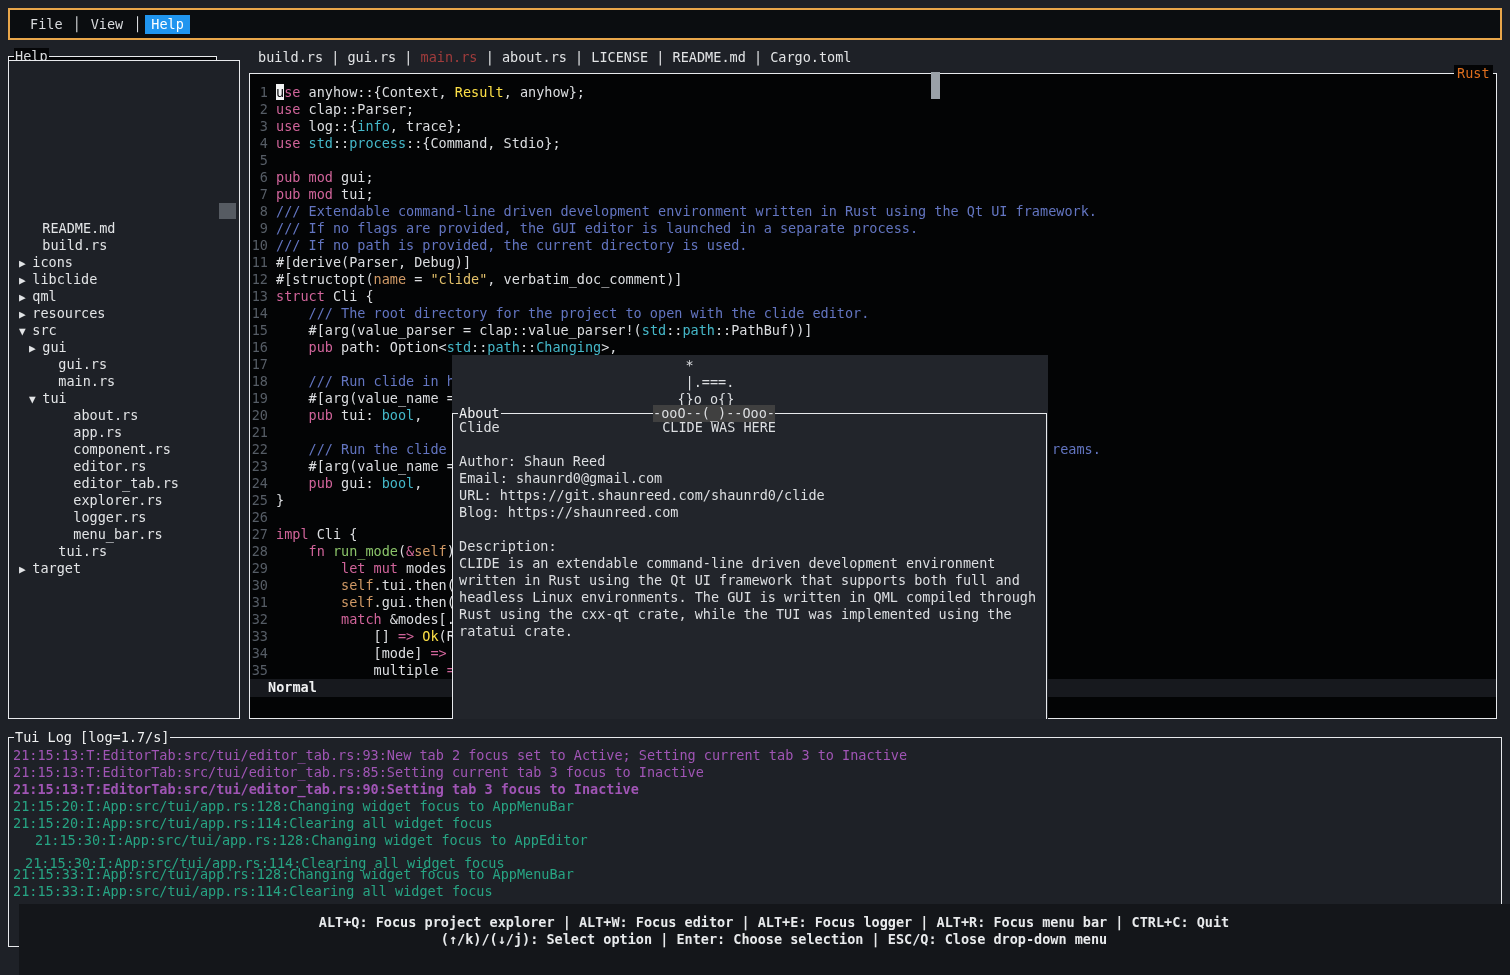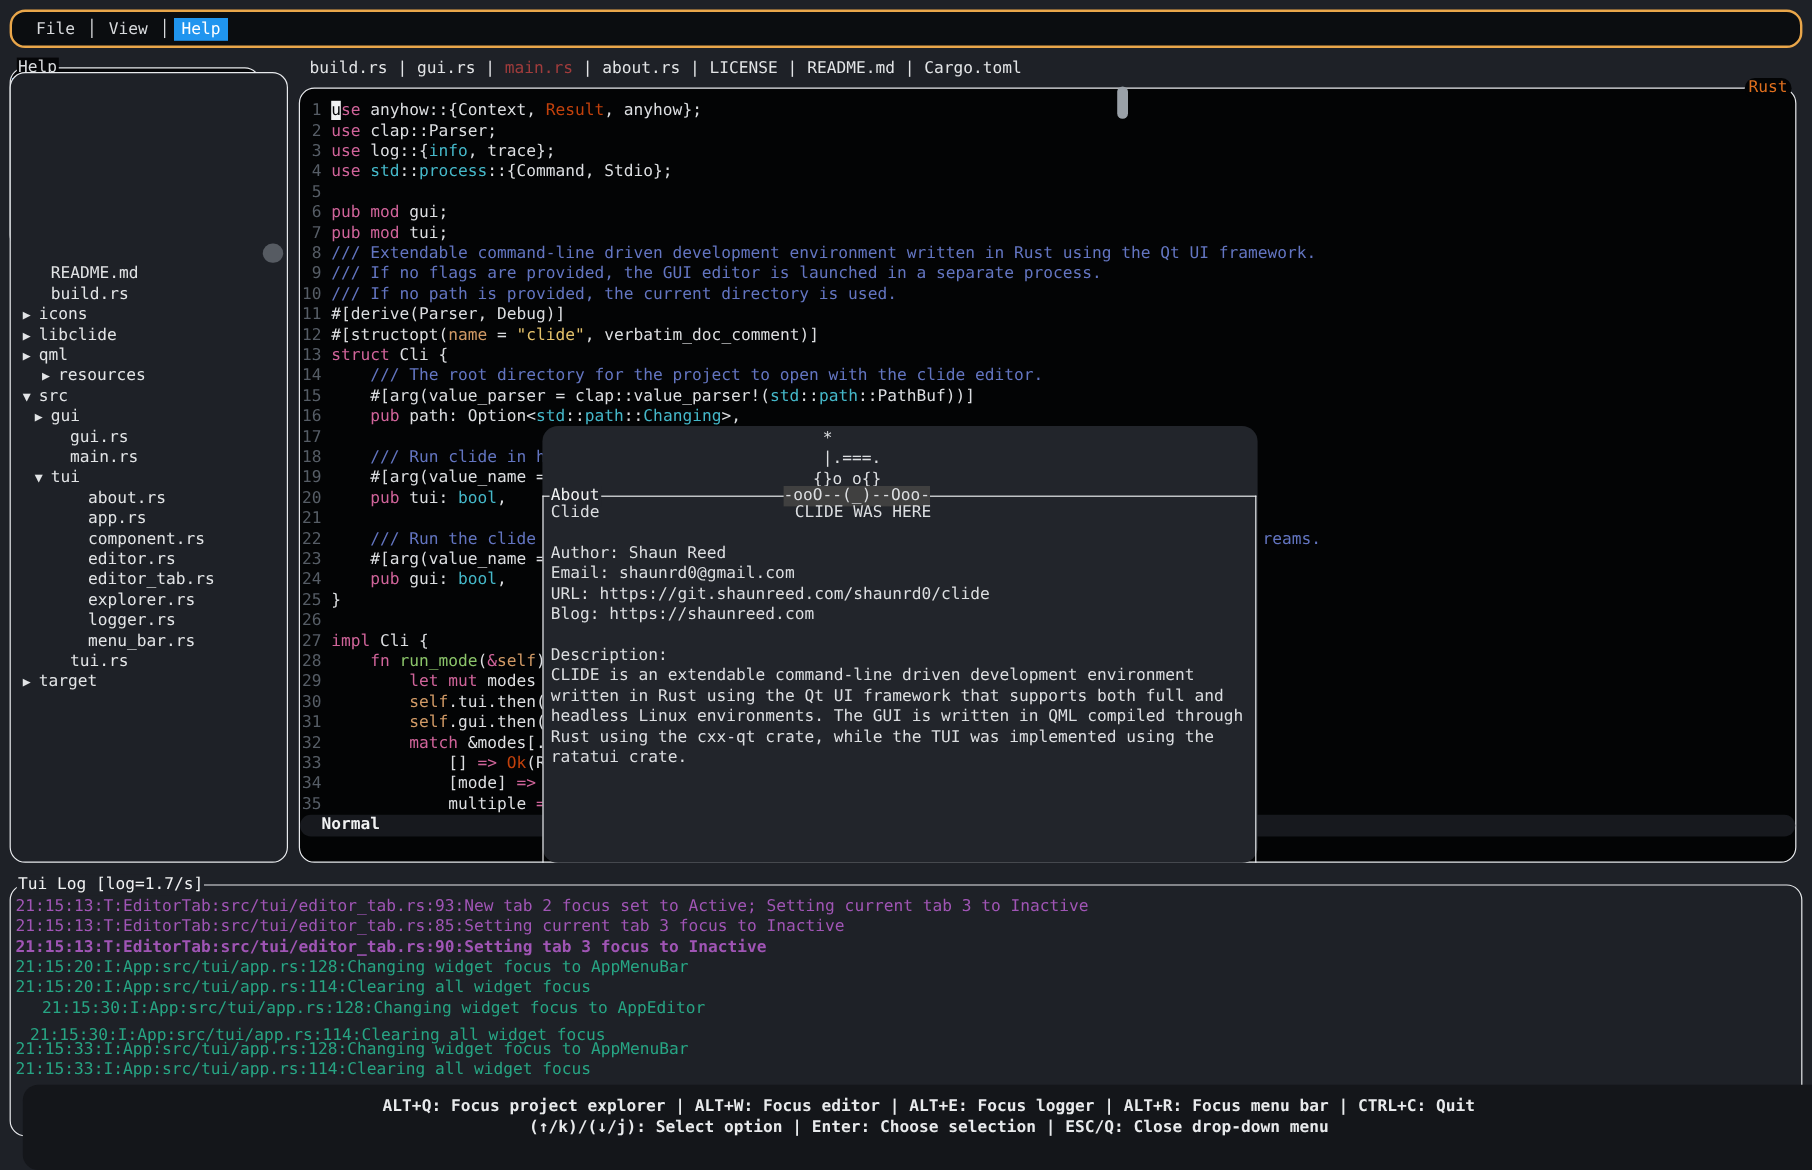--- a/index.html
+++ b/index.html
@@ -1,18 +1,18 @@
 <!DOCTYPE html>
 <html><head>
 <meta charset="utf-8">
 <style>
   * { margin:0; padding:0; box-sizing:border-box; }
   html,body { width:1510px; height:975px; background:#1e2127; overflow:hidden; }
   body { font-family:"DejaVu Sans Mono","Liberation Mono",monospace; font-size:13.5px; line-height:17px; color:#d8dadd; }
-  .abs { position:absolute;border-radius:13px; }
+  .abs { position:absolute; }
 
   
   #menu-bar { left:8px; top:8px; width:1494px; height:32px; background:#0b0d10; border:2px solid #e9a64a; display:flex; align-items:center; padding-left:14px; }
   .menu-item { padding:1px 6px; margin-right:4px; }
   .menu-item.active { background:#2095ef; color:#ffffff; }
   .menu-sep { color:#d8dadd; margin-right:4px; }
 
   
   #help-dropdown { left:8px; top:56px; width:209px; height:153px; background:#050608; border:1px solid #e8eaed; }
   #help-title { position:absolute; left:5px; top:-9px; background:#050608; padding:0 1px; }
@@ -28,21 +28,21 @@
   
   #tab-row { left:258px; top:49px; height:17px; white-space:pre; }
   .tab { color:#e2e4e6; }
   .tab.active { color:#a03c3c; }
   .tab-sep { color:#e2e4e6; }
   #editor { left:249px; top:73px; width:1248px; height:646px; background:#030405; border:1px solid #e8eaed; }
   #rust-badge { left:1454px; top:65px; background:#030405; color:#df6f1e; padding:0 3px; }
   .code-line { position:absolute; left:1px; width:1240px; height:17px; white-space:pre; }
   .gutter { position:absolute; left:0px; width:17px; text-align:right; color:#565d66; }
   .code { position:absolute; left:25px; }
-  .k { color:#d0649a; } .w { color:#dcdee1; } .b { color:#c2410c;text-align:center; } .c { color:#45b8c9; }
+  .k { color:#d0649a; } .w { color:#dcdee1; } .b { color:#fde047;text-align:center; } .c { color:#45b8c9; }
   .m { color:#6375c1; } .g { color:#8bc46a; } .o { color:#d19a66; } .s { color:#e3c16b; }
   .x { background:#f2f3f4; color:#050608; }
   #editor-status-strip { left:250px; top:679px; width:1246px; height:18px; background:#17191e; }
   #editor-status-label { position:absolute; left:18px; top:0px; font-weight:bold; color:#f0f1f2; }
   #editor-scrollbar-thumb { left:931px; top:72px; width:9px; height:27px; background:#9aa1a8; }
   #code-overlay-fragment { left:1052px; top:441px; white-space:pre; }
 
   
   #about-dialog { left:452px; top:355px; width:596px; height:364px; background:#22252b; }
   #about-art { position:absolute; left:6px; top:2px; white-space:pre; color:#dcdee1; }
@@ -126,21 +126,21 @@
     <span>About</span>
   </div>
 </div>
 
 <div id="explorer" class="abs">
     <div class="tree-row" style="top: 159px; left: 20px;"><span class="tree-arrow">  </span><span>README.md</span></div>
     <div class="tree-row" style="top: 176px; left: 20px;"><span class="tree-arrow">  </span><span>build.rs</span></div>
     <div class="tree-row" style="top: 193px; left: 10px;"><span class="tree-arrow">▶ </span><span>icons</span></div>
     <div class="tree-row" style="top: 210px; left: 10px;"><span class="tree-arrow">▶ </span><span>libclide</span></div>
     <div class="tree-row" style="top: 227px; left: 10px;"><span class="tree-arrow">▶ </span><span>qml</span></div>
-    <div class="tree-row" style="top: 244px; left: 10px; margin-left: 16px;"><span class="tree-arrow">▶ </span><span>resources</span></div>
+    <div class="tree-row" style="top: 244px; left: 10px;"><span class="tree-arrow">▶ </span><span>resources</span></div>
     <div class="tree-row" style="top: 261px; left: 10px;"><span class="tree-arrow">▼ </span><span>src</span></div>
     <div class="tree-row" style="top: 278px; left: 20px;"><span class="tree-arrow">▶ </span><span>gui</span></div>
     <div class="tree-row" style="top: 295px; left: 36px;"><span class="tree-arrow">  </span><span>gui.rs</span></div>
     <div class="tree-row" style="top: 312px; left: 36px;"><span class="tree-arrow">  </span><span>main.rs</span></div>
     <div class="tree-row" style="top: 329px; left: 20px;"><span class="tree-arrow">▼ </span><span>tui</span></div>
     <div class="tree-row" style="top: 346px; left: 51px;"><span class="tree-arrow">  </span><span>about.rs</span></div>
     <div class="tree-row" style="top: 363px; left: 51px;"><span class="tree-arrow">  </span><span>app.rs</span></div>
     <div class="tree-row" style="top: 380px; left: 51px;"><span class="tree-arrow">  </span><span>component.rs</span></div>
     <div class="tree-row" style="top: 397px; left: 51px;"><span class="tree-arrow">  </span><span>editor.rs</span></div>
     <div class="tree-row" style="top: 414px; left: 51px;"><span class="tree-arrow">  </span><span>editor_tab.rs</span></div>

